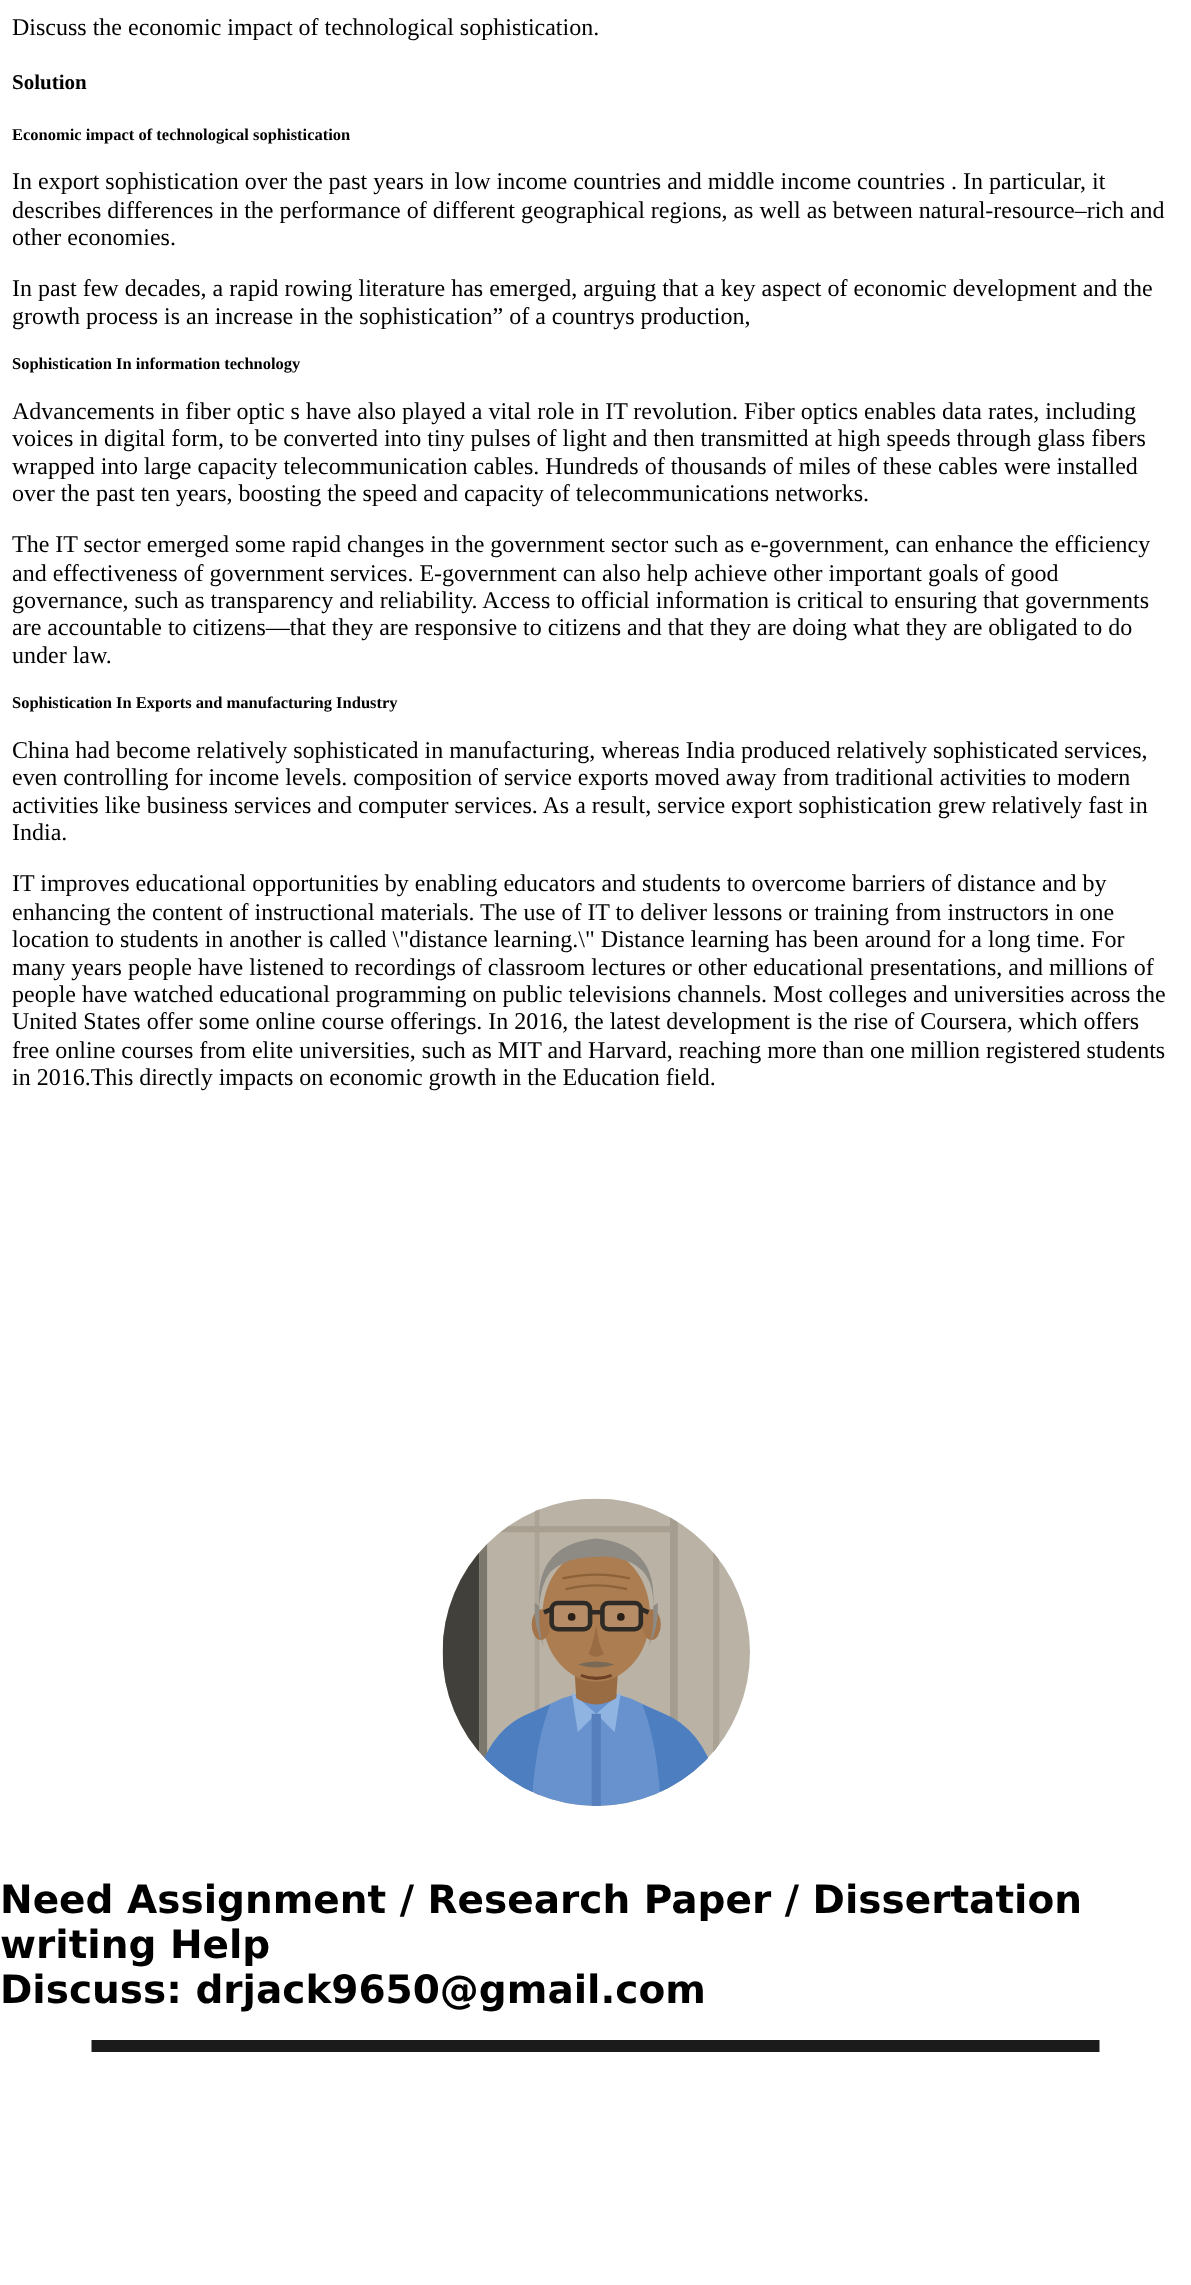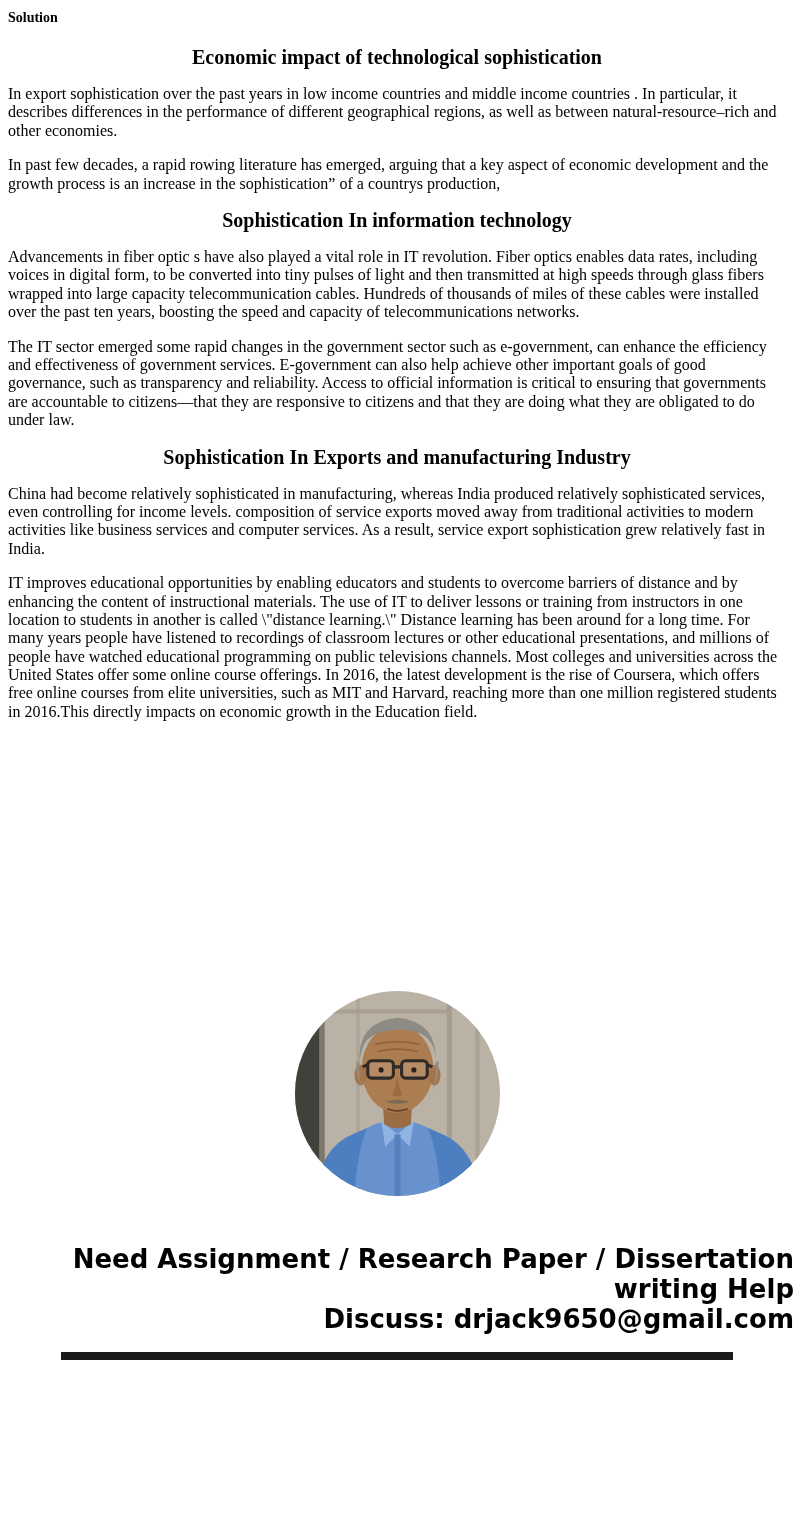--- a/index.html
+++ b/index.html
@@ -22,52 +22,52 @@
   .doc p {
     margin: 16px 0;
   }
   .doc h2 {
     font-size: 14px;
     font-weight: bold;
     margin: 20px 0;
     line-height: 1.15;
   }
   .doc h3 {
-    font-size: 20px;
+    font-size: 11px;
     font-weight: bold;
     margin: 16px 0;
     line-height: 1.15;
-    text-align: center;
   }
   .avatar-wrap {
     width: 205px;
     height: 205px;
     margin: 270px auto 0 auto;
   }
   .avatar-wrap svg { display: block; }
   .footer {
     margin-top: 48px;
-    text-align: right;
+    text-align: left;
     font-family: "DejaVu Sans", sans-serif;
     font-weight: bold;
     font-size: 26px;
     line-height: 30px;
     color: #000000;
   }
   .bottom-bar {
     width: 672px;
     height: 8px;
     background: #1b1b1b;
     margin: 18px auto 3px auto;
   }
 </style>
 </head>
 <body>
 
 <div class="doc">
+  <p>Discuss the economic impact of technological sophistication.</p>
 
   <h2>Solution</h2>
 
   <h3>Economic impact of technological sophistication</h3>
   <p>In export sophistication over the past years in low income countries and middle income countries . In particular, it describes differences in the performance of different geographical regions, as well as between natural-resource–rich and other economies.</p>
   <p>In past few decades, a rapid rowing literature has emerged, arguing that a key aspect of economic development and the growth process is an increase in the sophistication” of a countrys production,</p>
 
   <h3>Sophistication In information technology</h3>
   <p>Advancements in fiber optic s have also played a vital role in IT revolution. Fiber optics enables data rates, including voices in digital form, to be converted into tiny pulses of light and then transmitted at high speeds through glass fibers wrapped into large capacity telecommunication cables. Hundreds of thousands of miles of these cables were installed over the past ten years, boosting the speed and capacity of telecommunications networks.</p>
 

